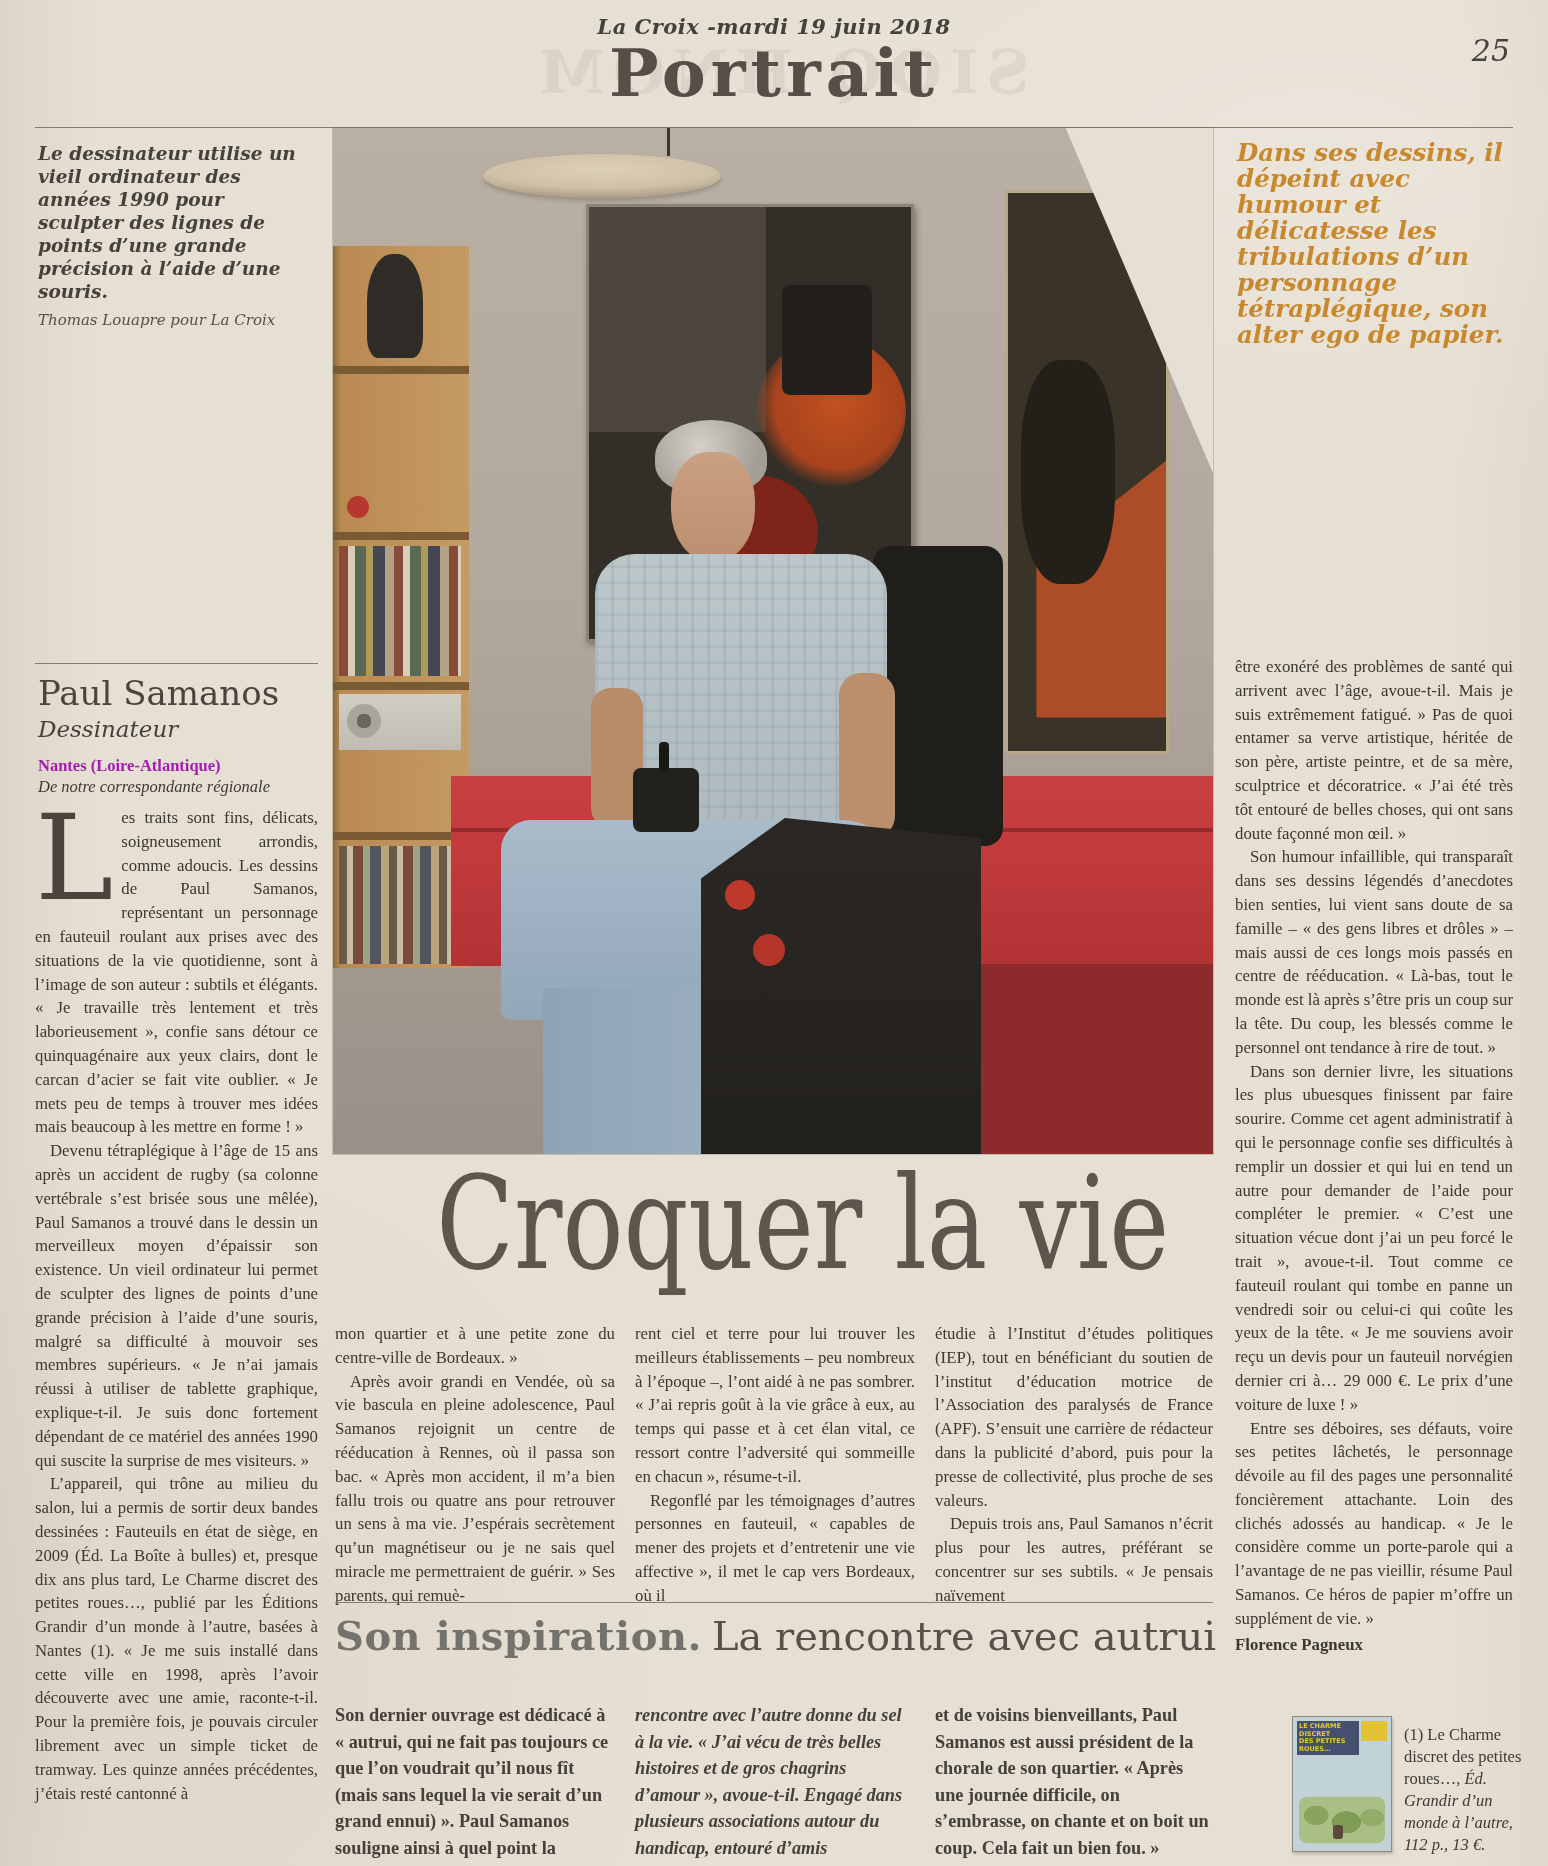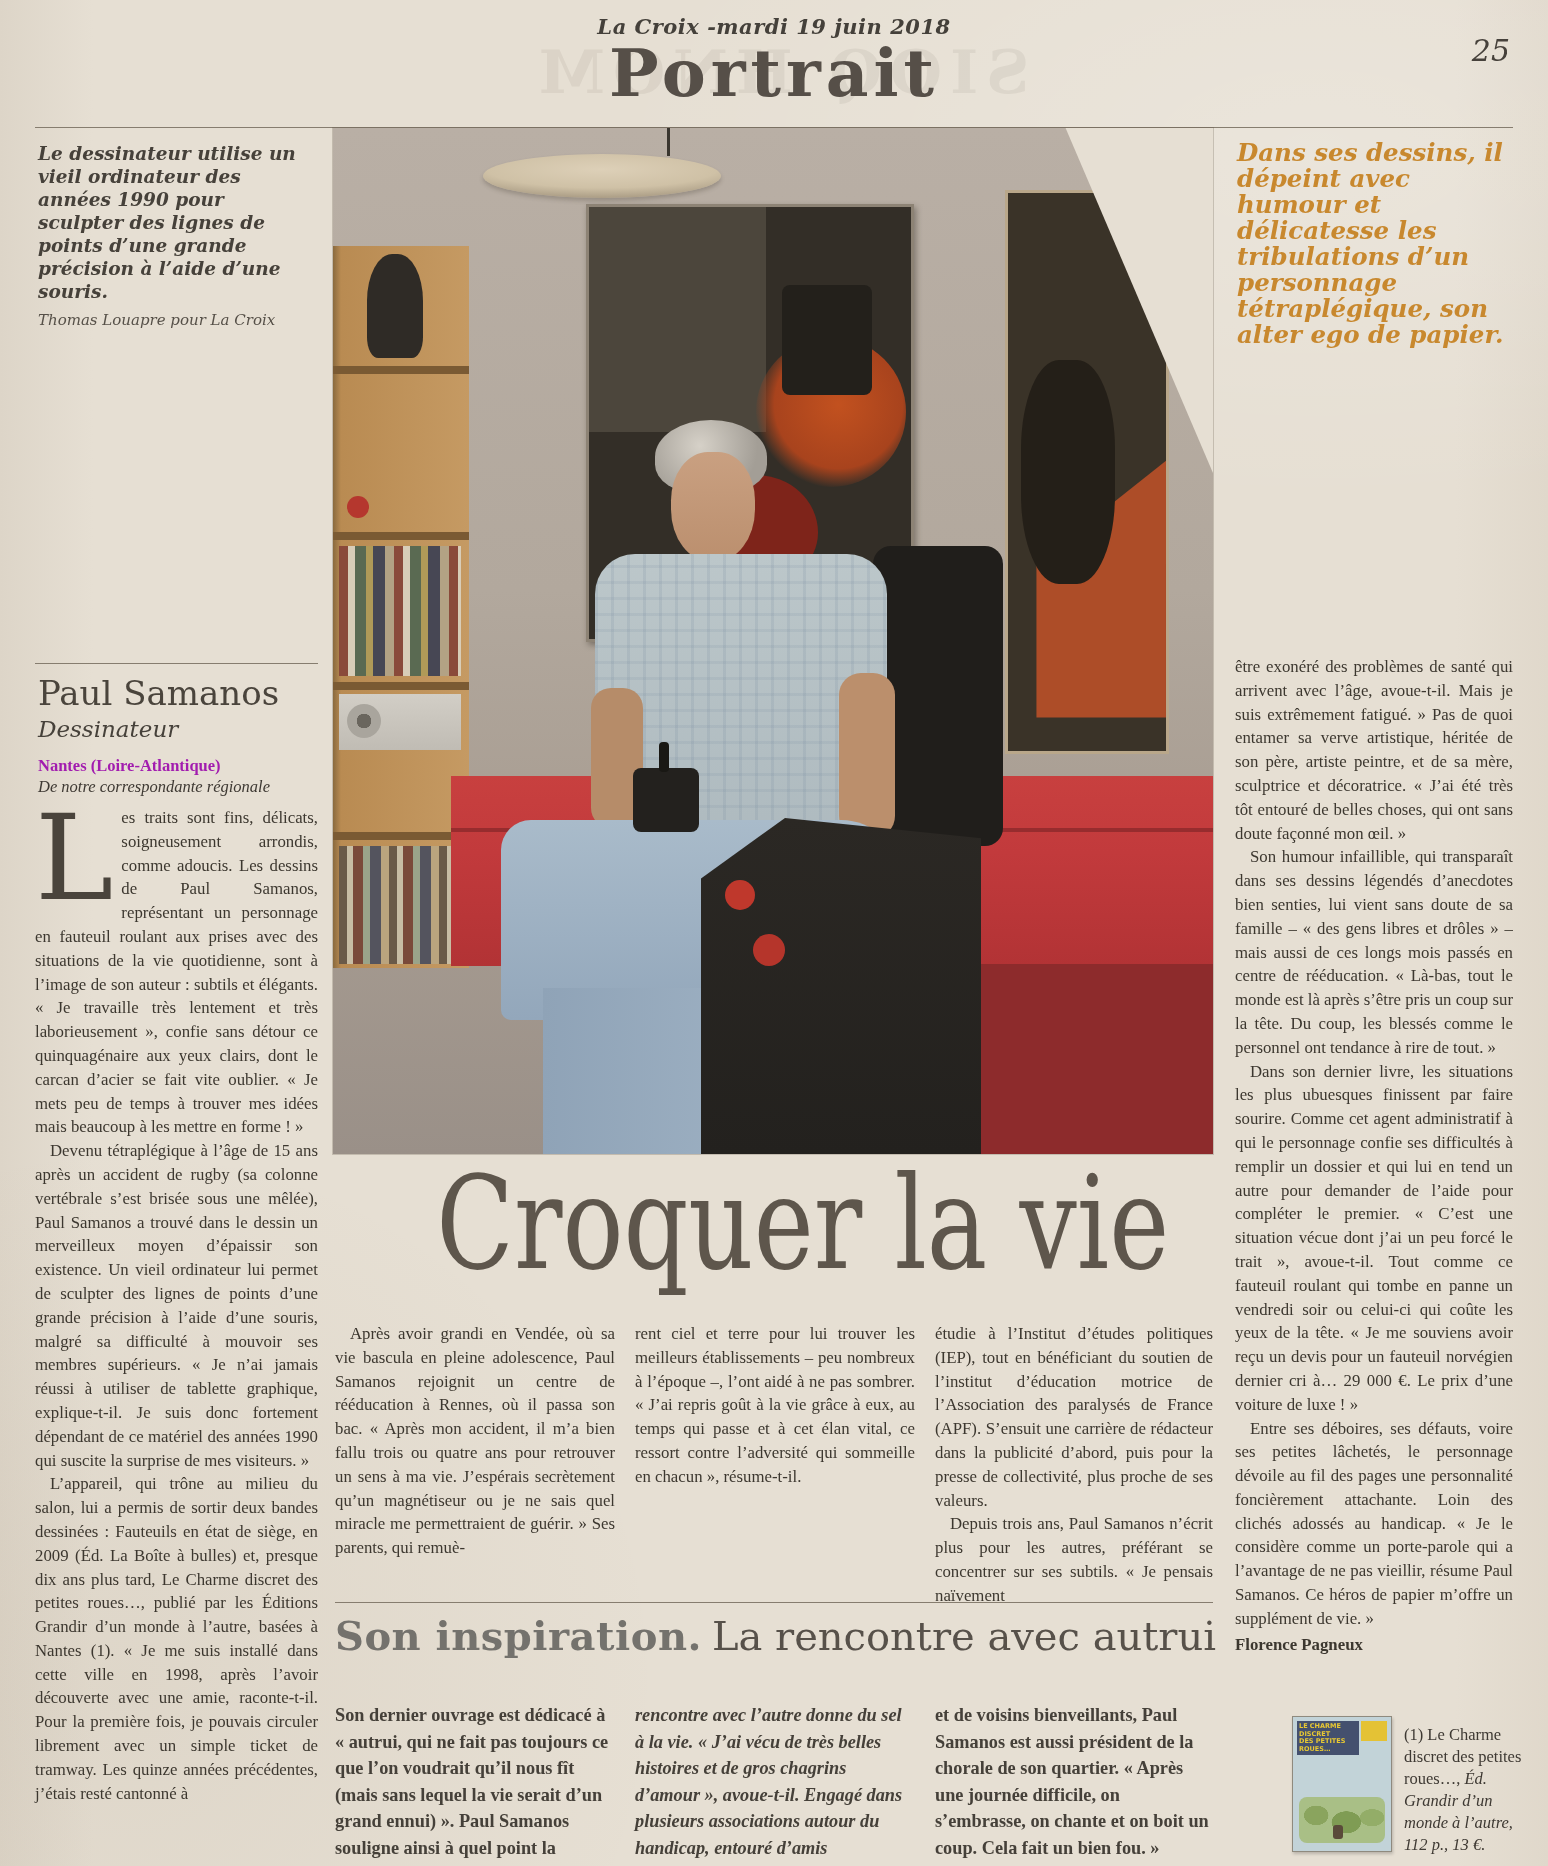--- a/index.html
+++ b/index.html
@@ -135,26 +135,28 @@
   <div>
       <p class="para indent">Devenu tétraplégique à l’âge de 15 ans après un accident de rugby (sa colonne vertébrale s’est brisée sous une mêlée), Paul Samanos a trouvé dans le dessin un merveilleux moyen d’épaissir son existence. Un vieil ordinateur lui permet de sculpter des lignes de points d’une grande précision à l’aide d’une souris, malgré sa difficulté à mouvoir ses membres supérieurs. « Je n’ai jamais réussi à utiliser de tablette graphique, explique-t-il. Je suis donc fortement dépendant de ce matériel des années 1990 qui suscite la surprise de mes visiteurs. »</p>
       <p class="para indent">L’appareil, qui trône au milieu du salon, lui a permis de sortir deux bandes dessinées : Fauteuils en état de siège, en 2009 (Éd. La Boîte à bulles) et, presque dix ans plus tard, Le Charme discret des petites roues…, publié par les Éditions Grandir d’un monde à l’autre, basées à Nantes (1). « Je me suis installé dans cette ville en 1998, après l’avoir découverte avec une amie, raconte-t-il. Pour la première fois, je pouvais circuler librement avec un simple ticket de tramway. Les quinze années précédentes, j’étais resté cantonné à</p>
     </div>
 </div>
 
 <div class="abs headline"><span>Croquer la vie</span></div>
 
 <div class="col" style="top:1322px;left:335px;width:280px;">
     <div>
+      <p class="para">mon quartier et à une petite zone du centre-ville de Bordeaux. »</p>
       <p class="para indent">Après avoir grandi en Vendée, où sa vie bascula en pleine adolescence, Paul Samanos rejoignit un centre de rééducation à Rennes, où il passa son bac. « Après mon accident, il m’a bien fallu trois ou quatre ans pour retrouver un sens à ma vie. J’espérais secrètement qu’un magnétiseur ou je ne sais quel miracle me permettraient de guérir. » Ses parents, qui remuè-</p>
     </div>
   </div>
 <div class="col" style="top:1322px;left:635px;width:280px;">
     <div>
       <p class="para">rent ciel et terre pour lui trouver les meilleurs établissements – peu nombreux à l’époque –, l’ont aidé à ne pas sombrer. « J’ai repris goût à la vie grâce à eux, au temps qui passe et à cet élan vital, ce ressort contre l’adversité qui sommeille en chacun », résume-t-il.</p>
+      <p class="para indent">Regonflé par les témoignages d’autres personnes en fauteuil, « capables de mener des projets et d’entretenir une vie affective », il met le cap vers Bordeaux, où il</p>
     </div>
   </div>
 <div class="col" style="top:1322px;left:935px;width:278px;">
     <div>
       <p class="para">étudie à l’Institut d’études politiques (IEP), tout en bénéficiant du soutien de l’institut d’éducation motrice de l’Association des paralysés de France (APF). S’ensuit une carrière de rédacteur dans la publicité d’abord, puis pour la presse de collectivité, plus proche de ses valeurs.</p>
       <p class="para indent">Depuis trois ans, Paul Samanos n’écrit plus pour les autres, préférant se concentrer sur ses subtils. « Je pensais naïvement</p>
     </div>
   </div>
 
 <div class="col" style="top:655px;left:1235px;width:278px;">

